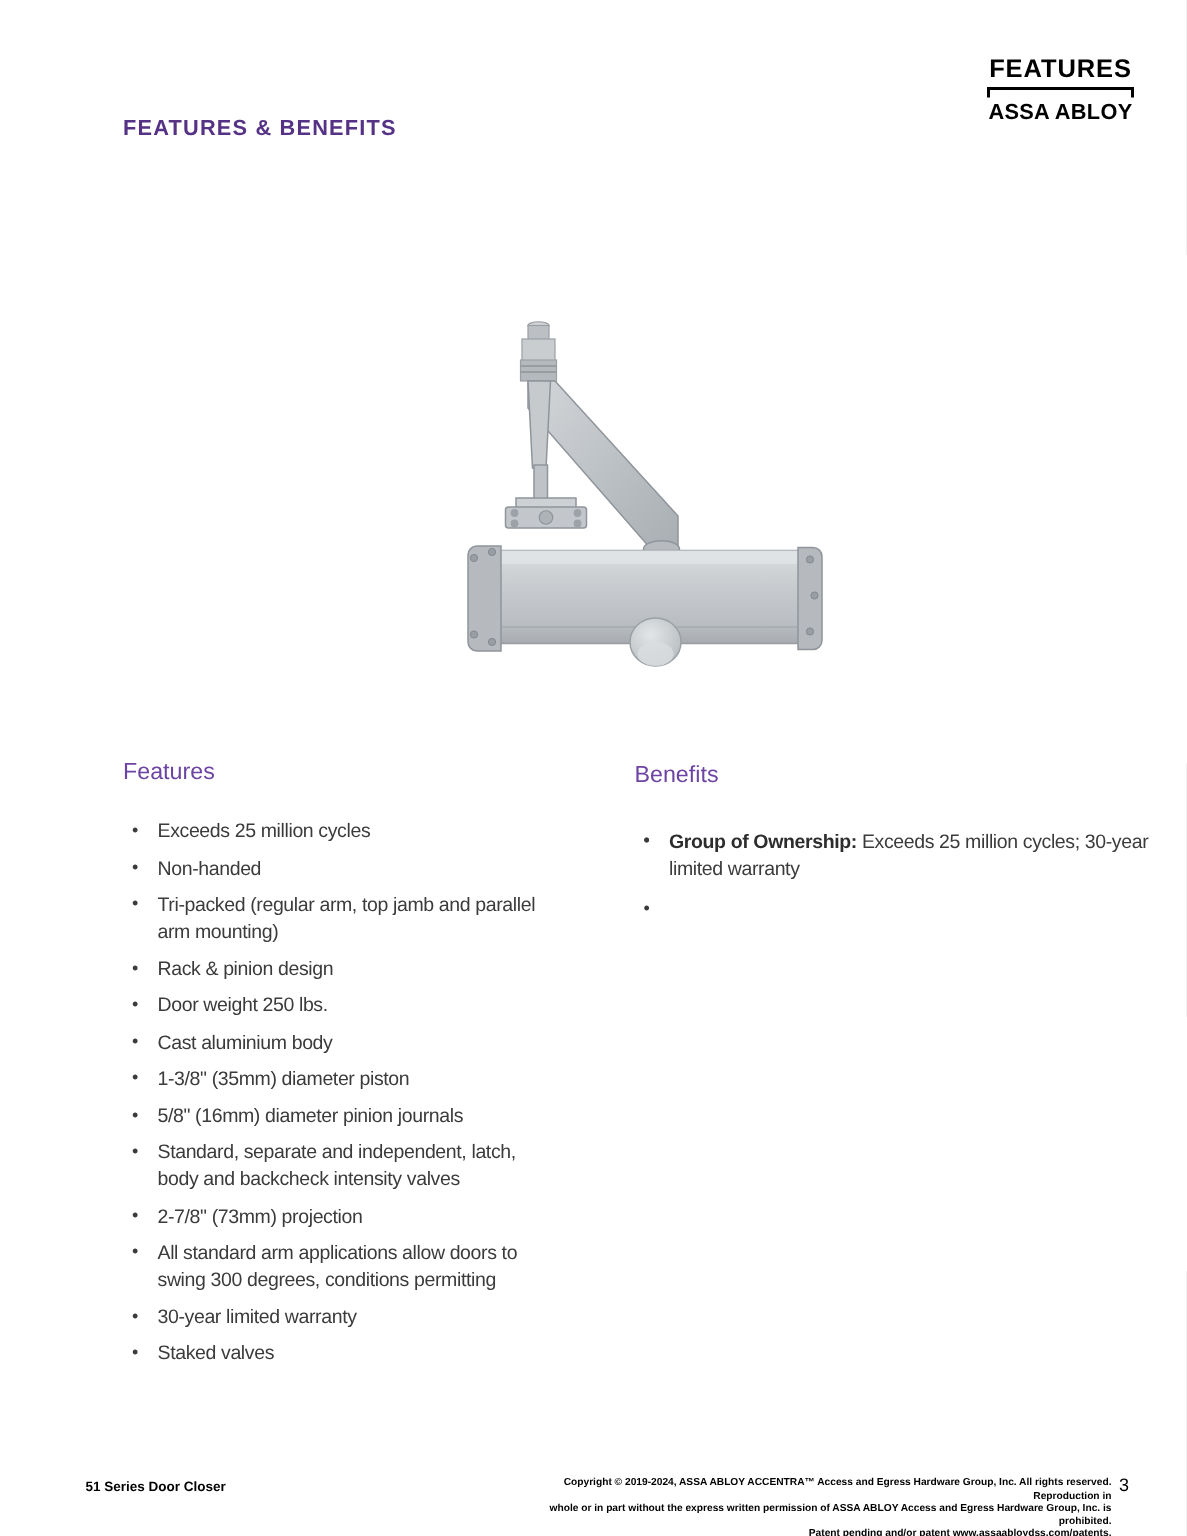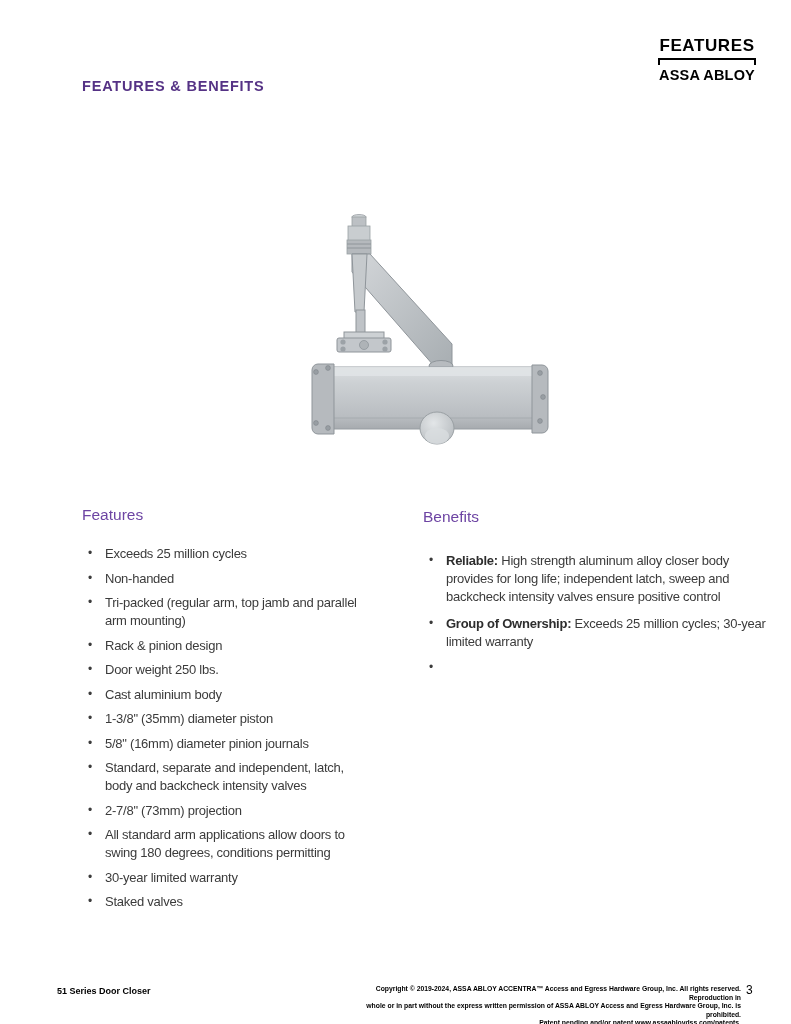--- a/index.html
+++ b/index.html
@@ -129,30 +129,30 @@
         <li><span class="bullet">•</span><span>Exceeds 25 million cycles</span></li>
         <li><span class="bullet">•</span><span>Non-handed</span></li>
         <li><span class="bullet">•</span><span>Tri-packed (regular arm, top jamb and parallel arm mounting)</span></li>
         <li><span class="bullet">•</span><span>Rack &amp; pinion design</span></li>
         <li><span class="bullet">•</span><span>Door weight 250 lbs.</span></li>
         <li><span class="bullet">•</span><span>Cast aluminium body</span></li>
         <li><span class="bullet">•</span><span>1-3/8" (35mm) diameter piston</span></li>
         <li><span class="bullet">•</span><span>5/8" (16mm) diameter pinion journals</span></li>
         <li><span class="bullet">•</span><span>Standard, separate and independent, latch, body and backcheck intensity valves</span></li>
         <li><span class="bullet">•</span><span>2-7/8" (73mm) projection</span></li>
-        <li><span class="bullet">•</span><span>All standard arm applications allow doors to swing 180 degrees, conditions permitting</span></li>
+        <li><span class="bullet">•</span><span>All standard arm applications allow doors to swing 300 degrees, conditions permitting</span></li>
         <li><span class="bullet">•</span><span>30-year limited warranty</span></li>
         <li><span class="bullet">•</span><span>Staked valves</span></li>
       </ul>
   </section>
 
   <section class="col col-benefits">
     <h2>Benefits</h2>
     <ul class="list">
-        <li><span class="bullet">•</span><span><b>Reliable: </b>High strength aluminum alloy closer body provides for long life; independent latch, sweep and backcheck intensity valves ensure positive control</span></li>
+        <li><span class="bullet">•</span></li>
         <li><span class="bullet">•</span><span><b>Group of Ownership: </b>Exceeds 25 million cycles; 30-year limited warranty</span></li>
         <li><span class="bullet">•</span></li>
       </ul>
   </section>
 
   <div class="footer-doc-title">51 Series Door Closer</div>
   <div class="footer-copyright">
     <div>Copyright © 2019-2024, ASSA ABLOY ACCENTRA™ Access and Egress Hardware Group, Inc. All rights reserved. Reproduction in</div>
     <div>whole or in part without the express written permission of ASSA ABLOY Access and Egress Hardware Group, Inc. is prohibited.</div>
     <div>Patent pending and/or patent www.assaabloydss.com/patents.</div>

